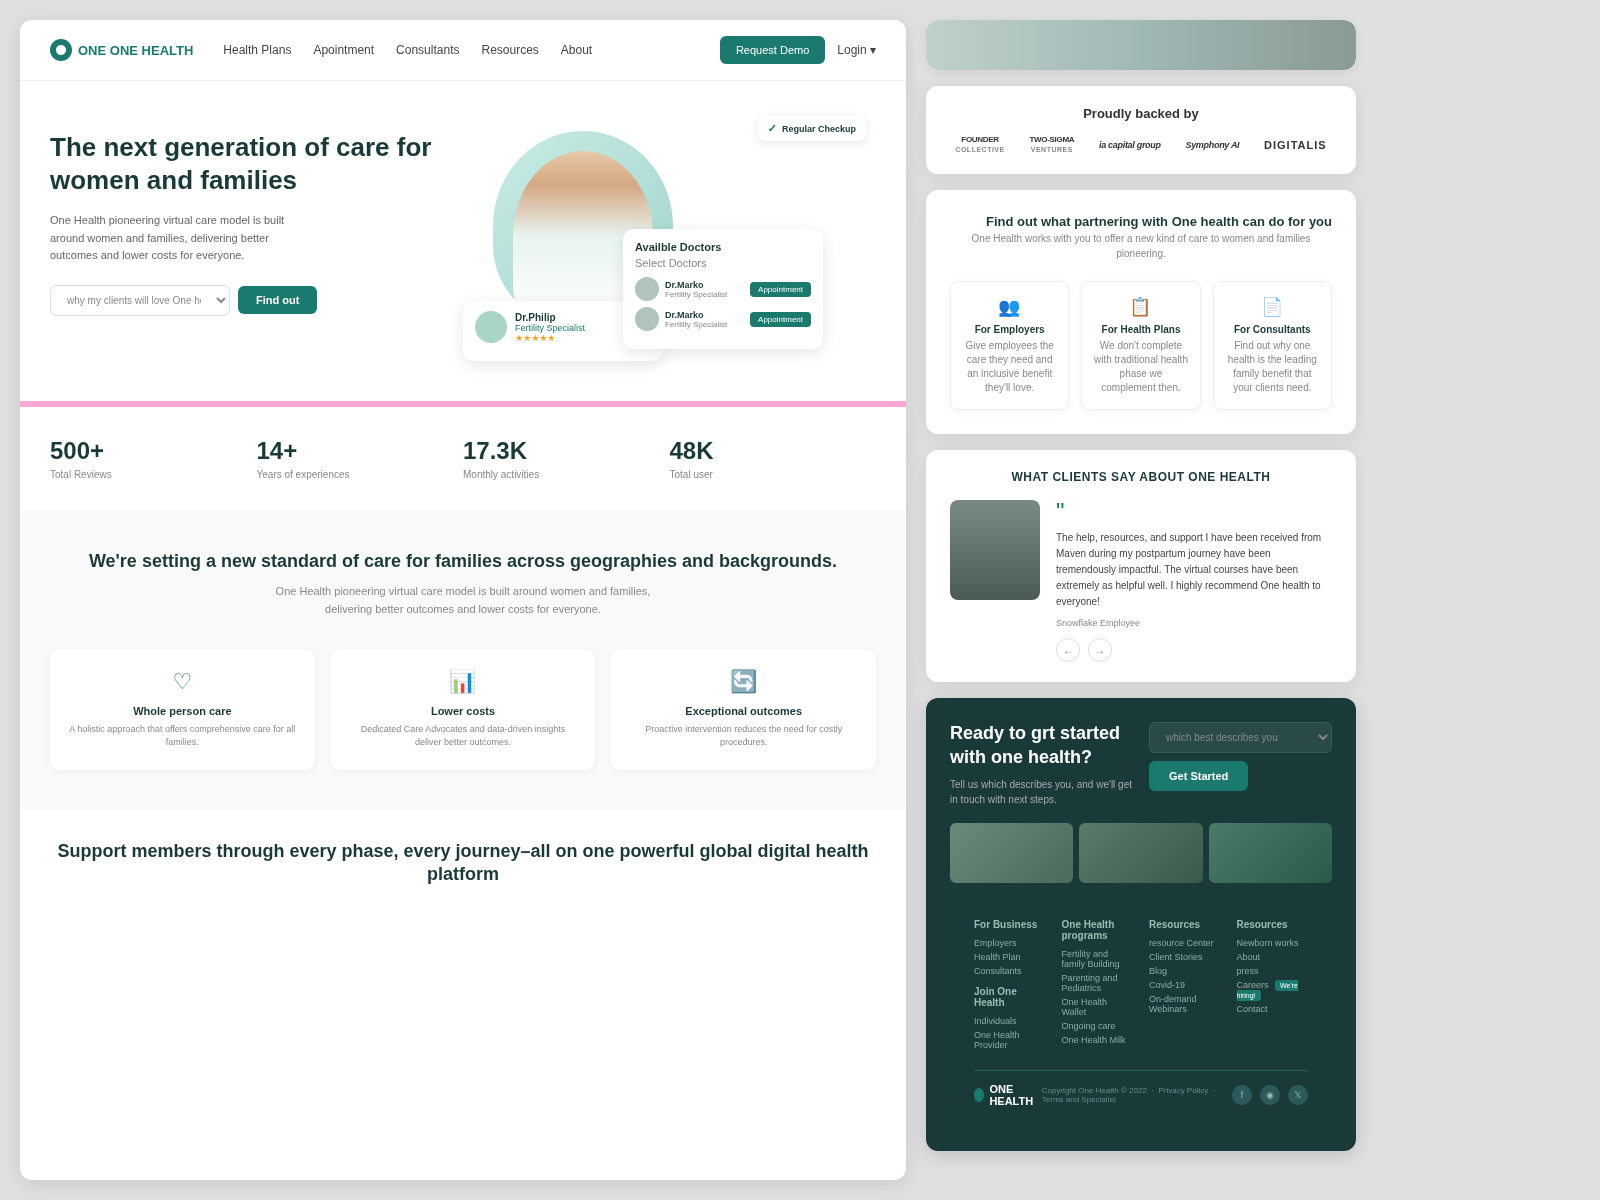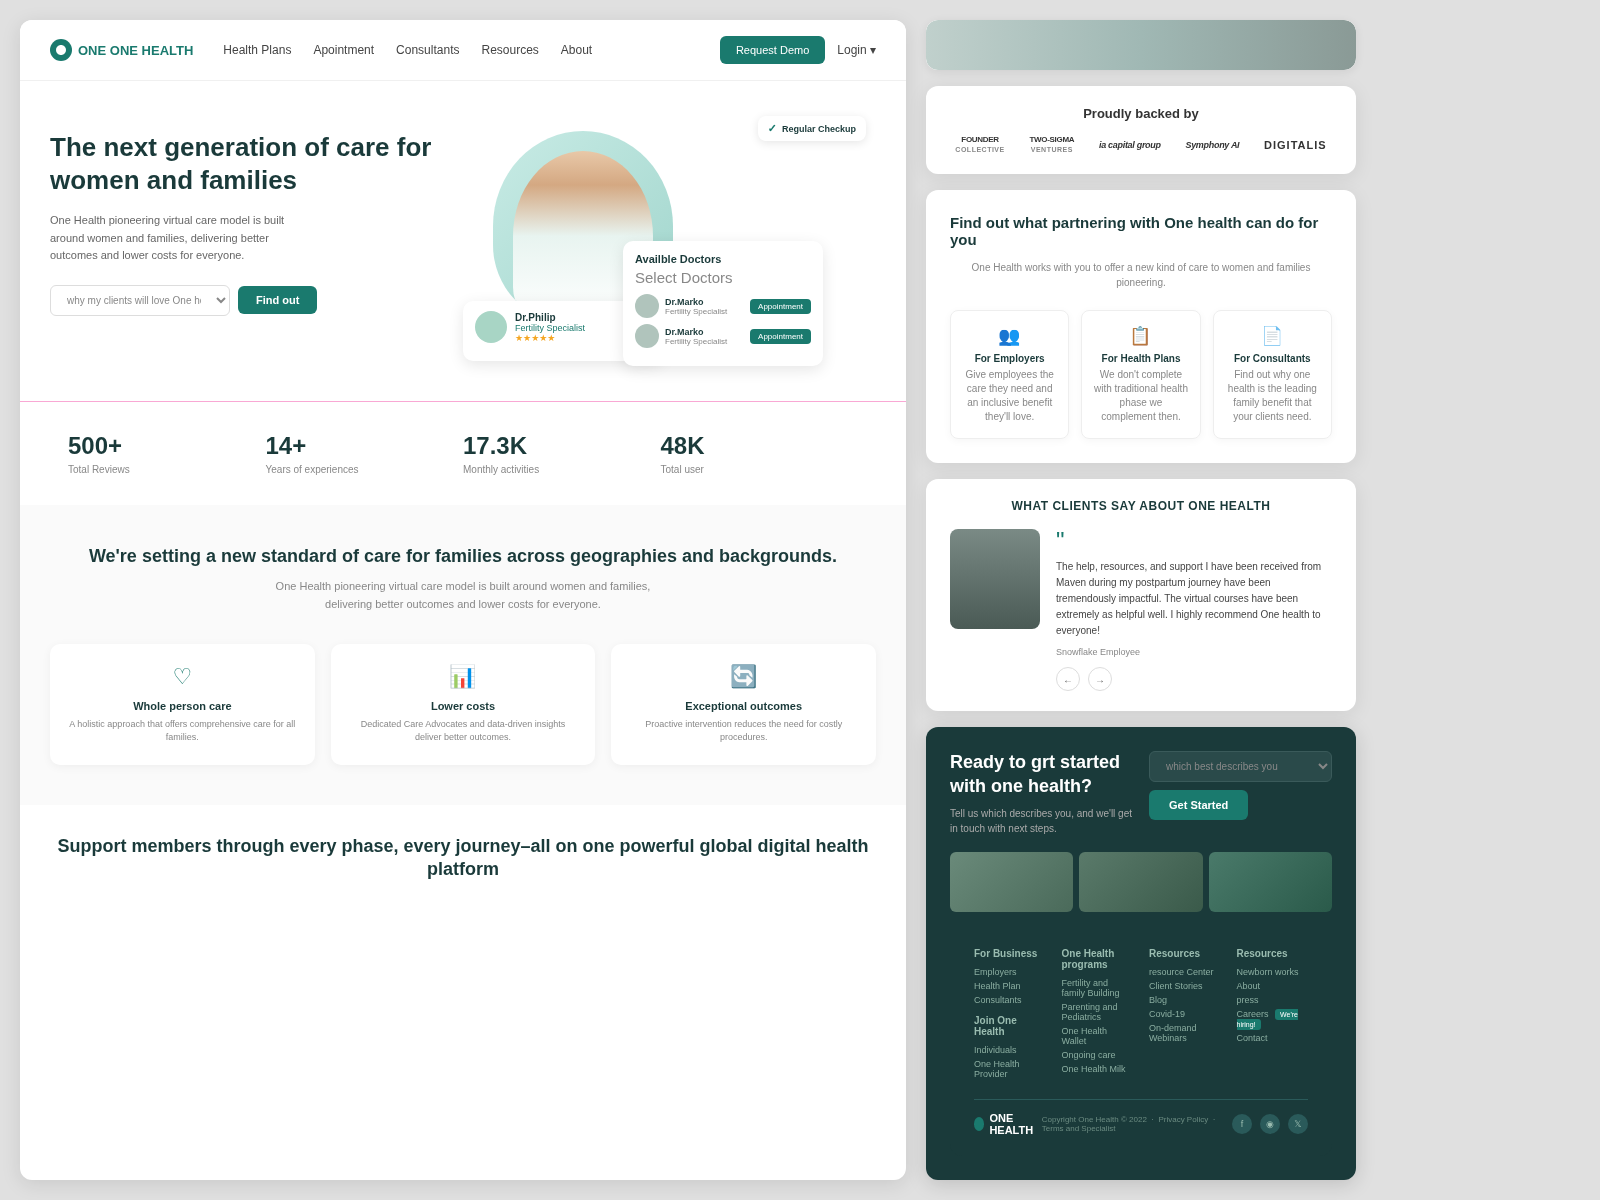--- a/index.html
+++ b/index.html
@@ -176,35 +176,35 @@
       border-radius: 50%;
       background: #a8d5c5;
     }
     .doctor-name-info { font-size: 10px; font-weight: 700; color: #1a3a3a; }
     .doctor-spec { font-size: 9px; color: #1a7a6e; }
     .doctor-stars { color: #f5a623; font-size: 9px; }
 
     
     .available-card {
       position: absolute;
-      top: 120px;
+      top: 108px;
       left: 160px;
       background: white;
       border-radius: 10px;
       padding: 12px;
       box-shadow: 0 4px 15px rgba(0,0,0,0.1);
       width: 200px;
     }
     .available-title {
       font-size: 11px;
       font-weight: 700;
       color: #1a3a3a;
       margin-bottom: 4px;
     }
-    .available-subtitle { font-size: 15px; color: #888; margin-bottom: 8px; }
+    .available-subtitle { font-size: 11px; color: #888; margin-bottom: 8px; }
     .avail-doc-row {
       display: flex;
       align-items: center;
       justify-content: space-between;
       margin-bottom: 6px;
     }
     .avail-doc-info { display: flex; align-items: center; gap: 6px; }
     .avail-avatar { width: 24px; height: 24px; border-radius: 50%; background: #b0c4bc; }
     .avail-name { font-size: 9px; font-weight: 600; color: #1a3a3a; }
     .avail-spec { font-size: 8px; color: #888; }
@@ -231,23 +231,23 @@
       gap: 5px;
       font-size: 9px;
       font-weight: 600;
       color: #1a3a3a;
     }
     .check-icon { color: #1a7a6e; font-size: 11px; }
 
     
     .stats-section {
       display: flex;
-      padding: 30px 48px;
-      background: white;
-      border-top: 1px solid #f9a8d4;
+      padding: 30px 30px;
+      background: white;
+      border-top: 6px solid #f9a8d4;
     }
     .stat-item { flex: 1; text-align: left; }
     .stat-num { font-size: 24px; font-weight: 800; color: #1a3a3a; margin-bottom: 4px; }
     .stat-label { font-size: 10px; color: #888; }
 
     
     .standard-section {
       padding: 40px 30px;
       text-align: center;
       background: #fafafa;
@@ -339,25 +339,25 @@
     .backer-sub { font-size: 7px; color: #888; display: block; letter-spacing: 0.5px; }
 
     
     .partner-card {
       background: white;
       border-radius: 12px;
       padding: 24px;
       box-shadow: 0 4px 20px rgba(0,0,0,0.08);
     }
     .partner-title {
-      text-align: left;
-      font-size: 15px;
+      text-align: right;
+      font-size: 13px;
       font-weight: 700;
       color: #1a3a3a;
-      margin-bottom: 12px;
+      margin-bottom: 2px;
     }
     .partner-desc {
       text-align: center;
       font-size: 10px;
       color: #888;
       margin-bottom: 20px;
       line-height: 1.5;
     }
     .partner-options {
       display: flex;

